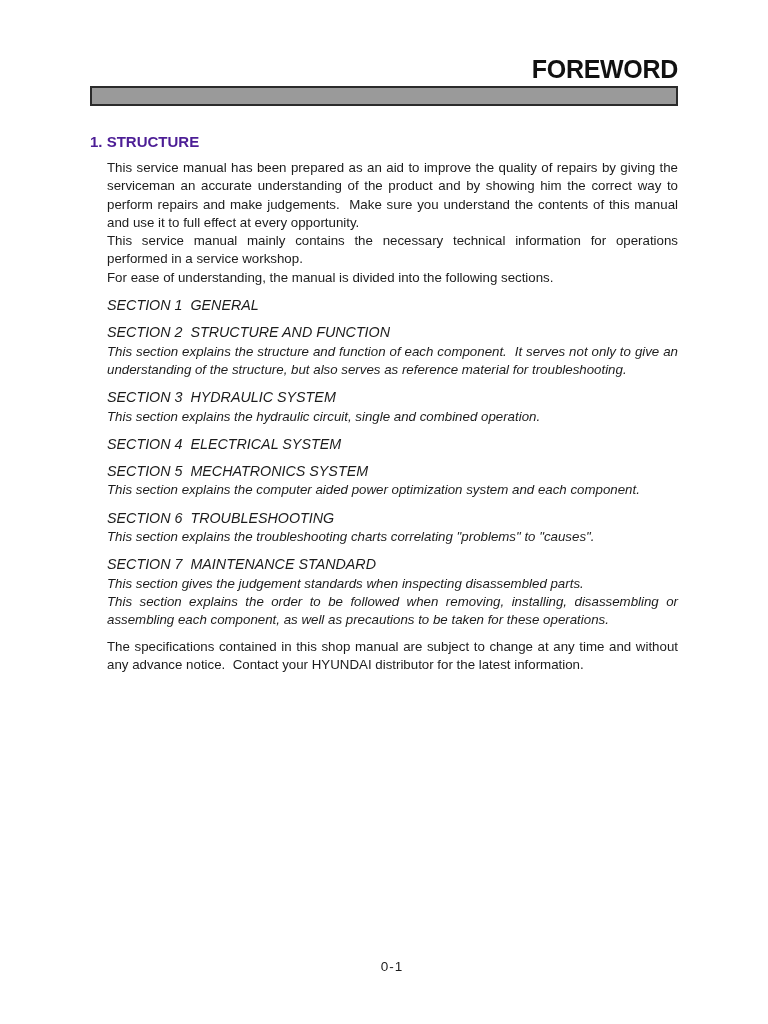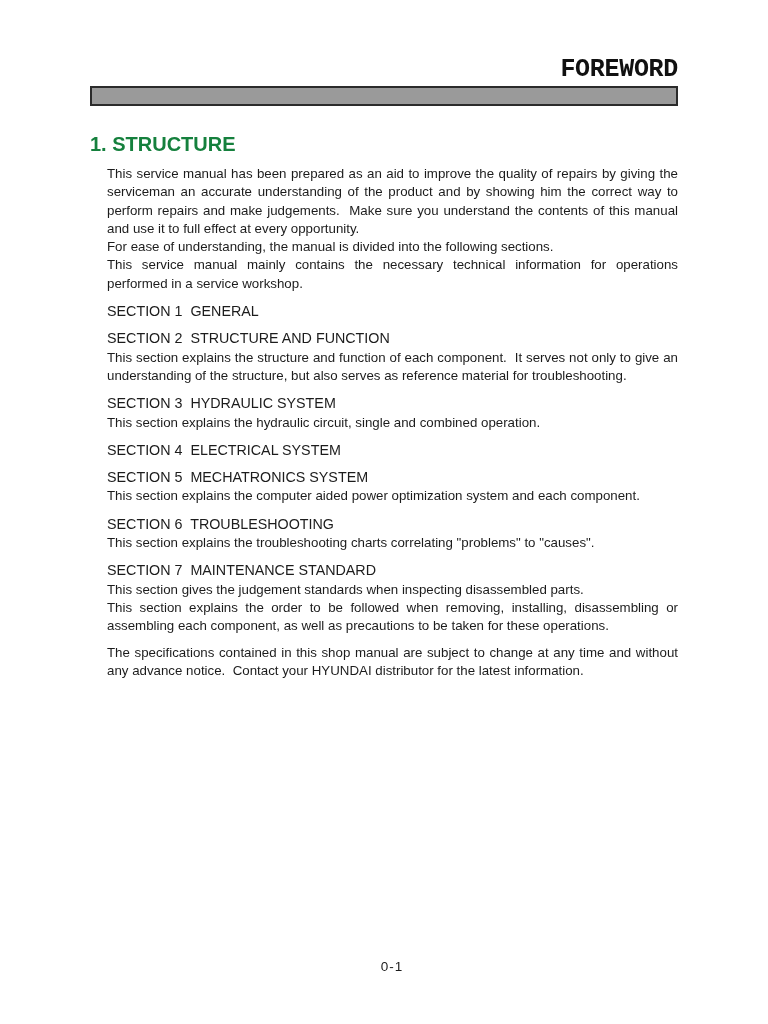--- a/index.html
+++ b/index.html
@@ -14,43 +14,42 @@
     box-sizing: border-box;
   }
   .header { margin: 0 90px; padding-top: 57px; }
   .doc-title {
     text-align: right;
     font-size: 25px;
     font-weight: 700;
     line-height: 1;
     letter-spacing: -0.3px;
     color: #111111;
-    font-family: Liberation Mono, monospace;
   }
   .title-bar {
     height: 16px;
     margin-top: 4px;
     background: #9a9a9a;
     border: 2px solid #2b2b2b;
   }
   .content { margin: 0 90px; }
   .chapter-heading {
     margin: 27px 0 9px 0;
-    font-size: 20px;
+    font-size: 15px;
     font-weight: 700;
-    color: #15803d;
+    color: #4c1d95;
   }
   .body-text {
     margin: 0 0 0 17px;
     font-size: 13.3px;
     line-height: 18.3px;
     text-align: justify;
     white-space: pre-wrap;
   }
-  .sections { margin-top: 2px; }
+  .sections { margin-top: 2px; font-style: italic; }
   .section-title {
     margin: 9px 0 1px 17px;
     font-size: 14.3px;
     font-weight: 400;
     line-height: 18.3px;
     white-space: pre-wrap;
   }
   .closing { margin-top: 8px; }
   .footer {
     position: absolute;
@@ -72,22 +71,22 @@
     <div class="doc-title">FOREWORD</div>
     <div class="title-bar" style="background: rgb(154, 154, 154); border-color: rgb(43, 43, 43);"></div>
   </div>
 
   <div class="content">
 
     <div class="chapter-heading">1. STRUCTURE</div>
 
     <div>
       <p class="body-text">This service manual has been prepared as an aid to improve the quality of repairs by giving the serviceman an accurate understanding of the product and by showing him the correct way to perform repairs and make judgements.  Make sure you understand the contents of this manual and use it to full effect at every opportunity.</p>
+      <p class="body-text">This service manual mainly contains the necessary technical information for operations performed in a service workshop.</p>
       <p class="body-text">For ease of understanding, the manual is divided into the following sections.</p>
-      <p class="body-text">This service manual mainly contains the necessary technical information for operations performed in a service workshop.</p>
     </div>
 
     <div class="sections">
 
       <div>
         <div class="section-title">SECTION 1  GENERAL</div>
       </div>
 
       <div>
         <div class="section-title">SECTION 2  STRUCTURE AND FUNCTION</div>

